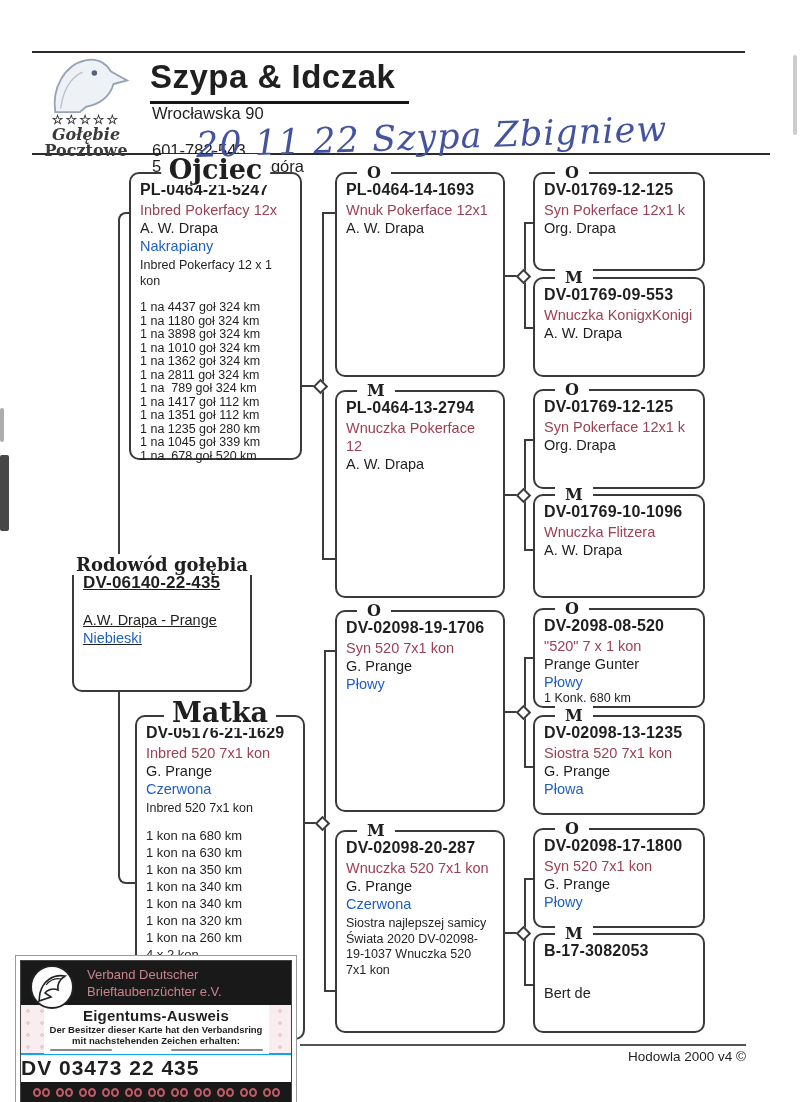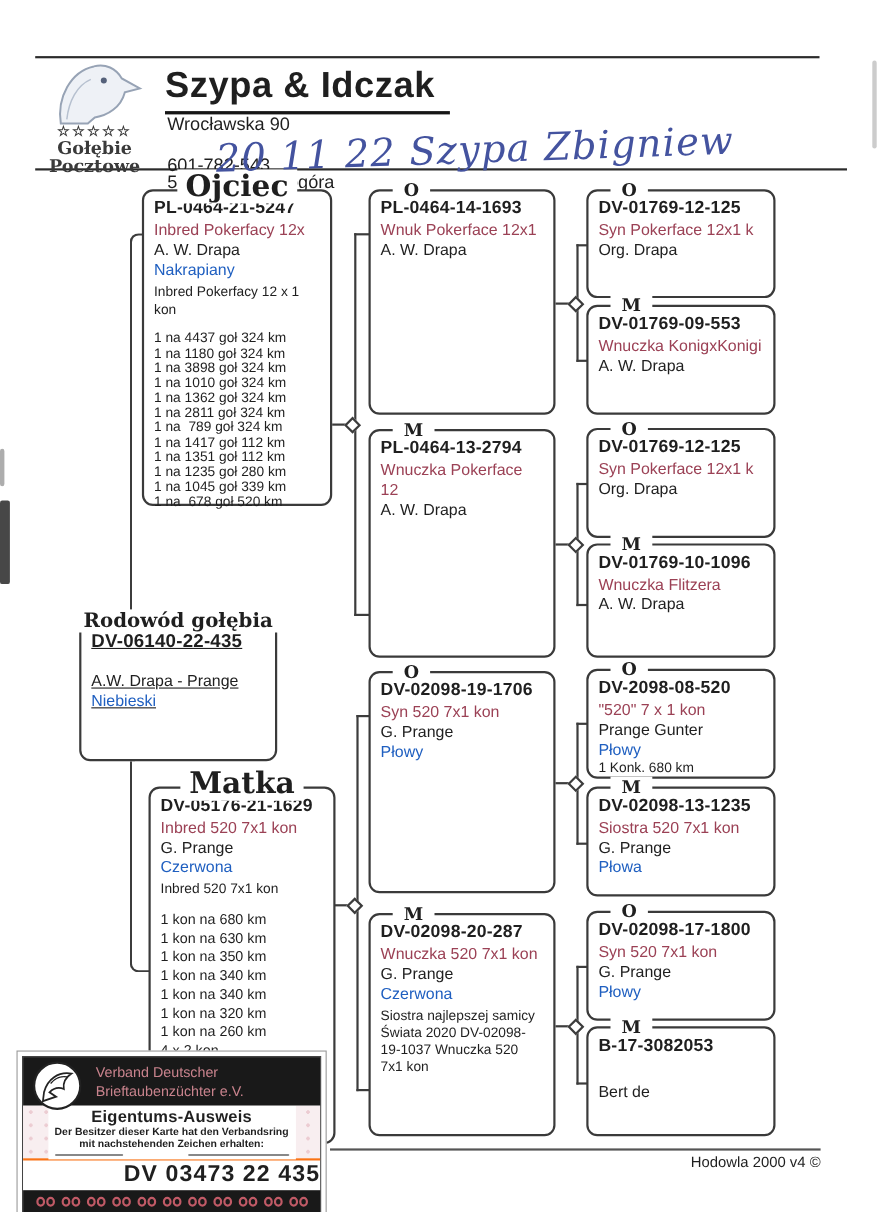--- a/index.html
+++ b/index.html
@@ -54,21 +54,21 @@
   .card-logo{position:absolute;left:9px;top:4px;width:44px;height:44px;border-radius:50%;
              background:#fff;border:2px solid #222;z-index:2;box-sizing:border-box;}
   .card-mid{height:48px;background-color:#f8eef0;
             background-image:radial-gradient(circle,#ecccd2 18%,rgba(0,0,0,0) 20%);
             background-size:14px 12px;display:flex;justify-content:center;align-items:center;}
   .card-white{background:#fff;width:225px;text-align:center;padding:2px 0 3px;}
   .card-title{font-size:15px;font-weight:bold;letter-spacing:.2px;}
   .card-sub{font-size:9.5px;font-weight:bold;line-height:11.5px;}
   .sig-dashes{display:flex;justify-content:space-between;padding:2px 6px 0;}
   .sig-dashes span{display:block;height:2px;background:#888;border-radius:2px;}
-  .card-ringstrip{height:26px;background:#fff;border-top:2px solid #f97316;text-align:right;
+  .card-ringstrip{height:26px;background:#fff;border-top:2px solid #0ea5e9;text-align:left;
                   font-size:21px;font-weight:bold;letter-spacing:1px;padding-top:1px;}
   .card-bottom{height:20px;background:#191919;display:flex;justify-content:center;
                align-items:center;gap:6px;}
   .ring-pair{display:flex;gap:1px;}
   .ring-c{display:block;width:8px;height:9px;border:2px solid var(--ringglyph);
           border-radius:50%;box-sizing:border-box;}
   
   .footer-credit{position:absolute;left:520px;top:1049px;width:226px;text-align:right;
                  font-size:13.5px;z-index:2;}
   .artifact{position:absolute;background:#474747;border-radius:2px;z-index:7;}
@@ -82,21 +82,21 @@
   <div class="rule" style="left:32px;top:153px;width:738px;"></div>
 
   <div class="abs" style="left:42px;top:54px;width:92px;height:60px;z-index:2;">
     <svg width="92" height="60" viewBox="0 0 100 66">
       <path d="M14 64 C10 38 24 12 47 7 C59 4 69 9 75 19 L93 29 L78 33 C74 48 61 56 48 58 L41 64 Z" fill="#eef1f6" stroke="#97a3b5" stroke-width="2"></path>
       <path d="M20 60 C22 42 30 26 44 20" fill="none" stroke="#b6c0cf" stroke-width="1.5"></path>
       <circle cx="57" cy="21" r="3" fill="#55617a"></circle>
     </svg>
   </div>
   <div class="stars">☆☆☆☆☆</div>
-  <div class="logotxt" style="left:30px;top:125px;">Gołębie</div>
+  <div class="logotxt" style="left:30px;top:125px;font-style:italic;">Gołębie</div>
   <div class="logotxt" style="left:30px;top:141px;">Pocztowe</div>
 
   <div class="brand-title">Szypa &amp; Idczak</div>
   <div class="addr" style="top:104px;">Wrocławska 90</div>
   <div class="addr" style="top:133px;margin-top:24px;">56 - 416  Twardogóra</div>
   <div class="addr" style="top:141px;">601-782-543</div>
 
   <div class="handwriting">20 11 22 Szypa Zbigniew</div>
 
 

